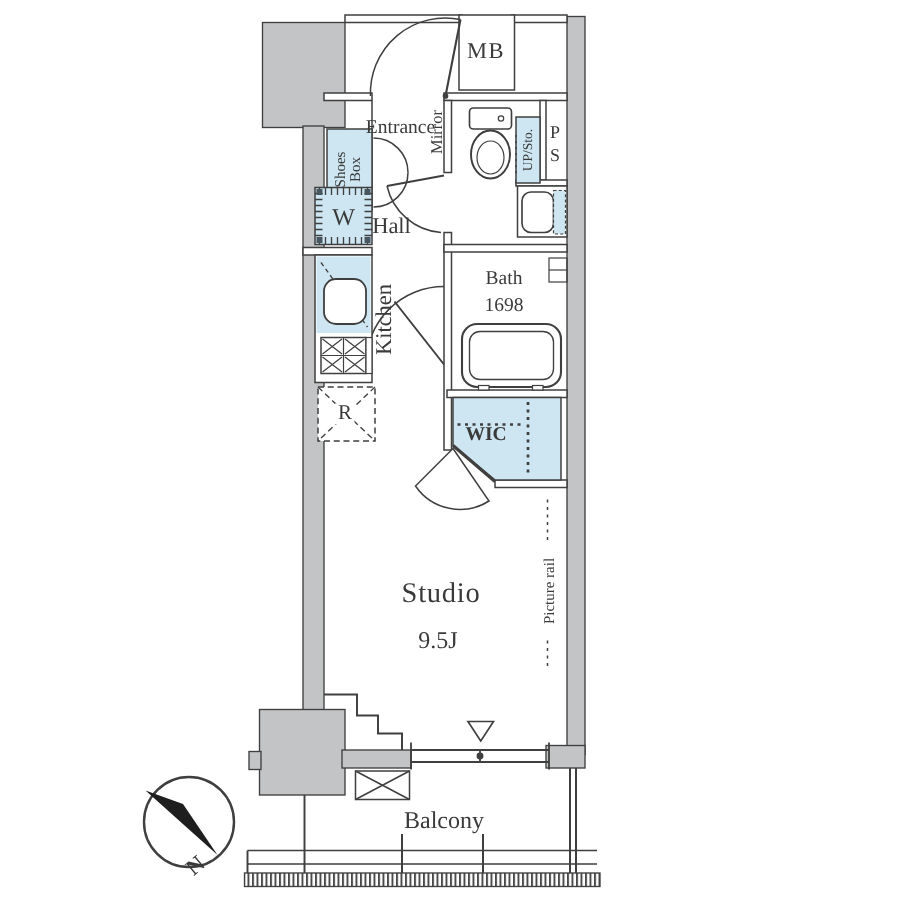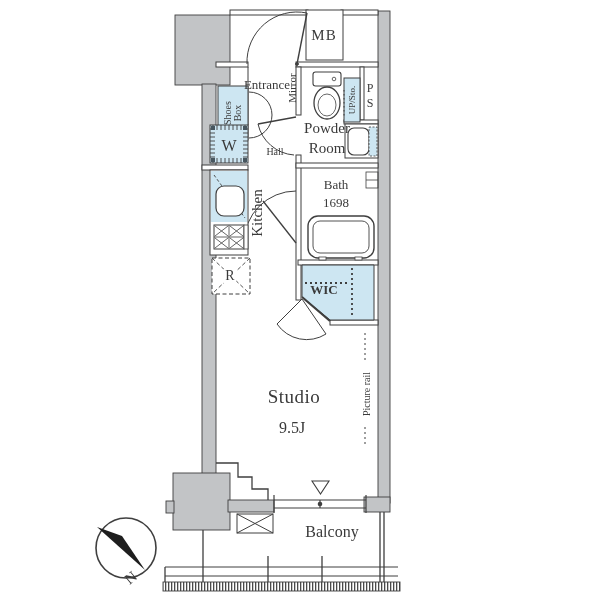--- a/index.html
+++ b/index.html
@@ -160,43 +160,39 @@
 
   <div class="lbl" style="left:324px;top:35px;font-size:15px;letter-spacing:1px;">MB</div>
   <div class="lbl" style="left:267px;top:84px;font-size:13px;text-align:center;">Entrance</div>
   <div class="lbl rot" style="left:292px;top:88px;font-size:11px;">Mirror</div>
 
   <div class="lbl rot" style="left:233px;top:113px;font-size:10px;line-height:10px;">
     <span class="ln">Shoes</span>
     <span class="ln">Box</span>
   </div>
 
-  <div class="lbl" style="left:327px;top:138px;font-size:15px;line-height:20px;">
-    <span class="ln">Powder</span>
-    <span class="ln">Room</span>
-  </div>
 
   <div class="lbl rot" style="left:352px;top:100px;font-size:9px;">UP/Sto.</div>
 
   <div class="lbl" style="left:370px;top:96px;font-size:12px;line-height:15px;">
     <span class="ln">P</span>
     <span class="ln">S</span>
   </div>
 
   <div class="lbl" style="left:229px;top:146px;font-size:16px;">W</div>
-  <div class="lbl" style="left:275px;top:152px;font-size:10px;">Hall</div>
+  <div class="lbl" style="left:261px;top:152px;font-size:15px;">Hall</div>
 
   <div class="lbl" style="left:336px;top:194px;font-size:13px;line-height:18px;">
     <span class="ln">Bath</span>
     <span class="ln">1698</span>
   </div>
 
   <div class="lbl rot" style="left:257px;top:213px;font-size:15px;">Kitchen</div>
   <div class="lbl whitebg" style="left:230px;top:276px;font-size:14px;">R</div>
   <div class="lbl" style="left:324px;top:289px;font-size:13px;font-weight:bold;">WIC</div>
 
   <div class="lbl" style="left:294px;top:384px;font-size:19px;letter-spacing:0.5px;margin-top:12px;">Studio</div>
   <div class="lbl" style="left:292px;top:428px;font-size:16px;">9.5J</div>
 
   <div class="lbl rot" style="left:367px;top:394px;font-size:10px;">Picture rail</div>
-  <div class="lbl" style="left:296px;top:532px;font-size:16px;margin-left:36px;">Balcony</div>
+  <div class="lbl" style="left:296px;top:548px;font-size:16px;">Balcony</div>
   <div class="lbl nrot" style="left:131px;top:578px;font-size:15px;">N</div>
 </div>
 
 </body></html>

